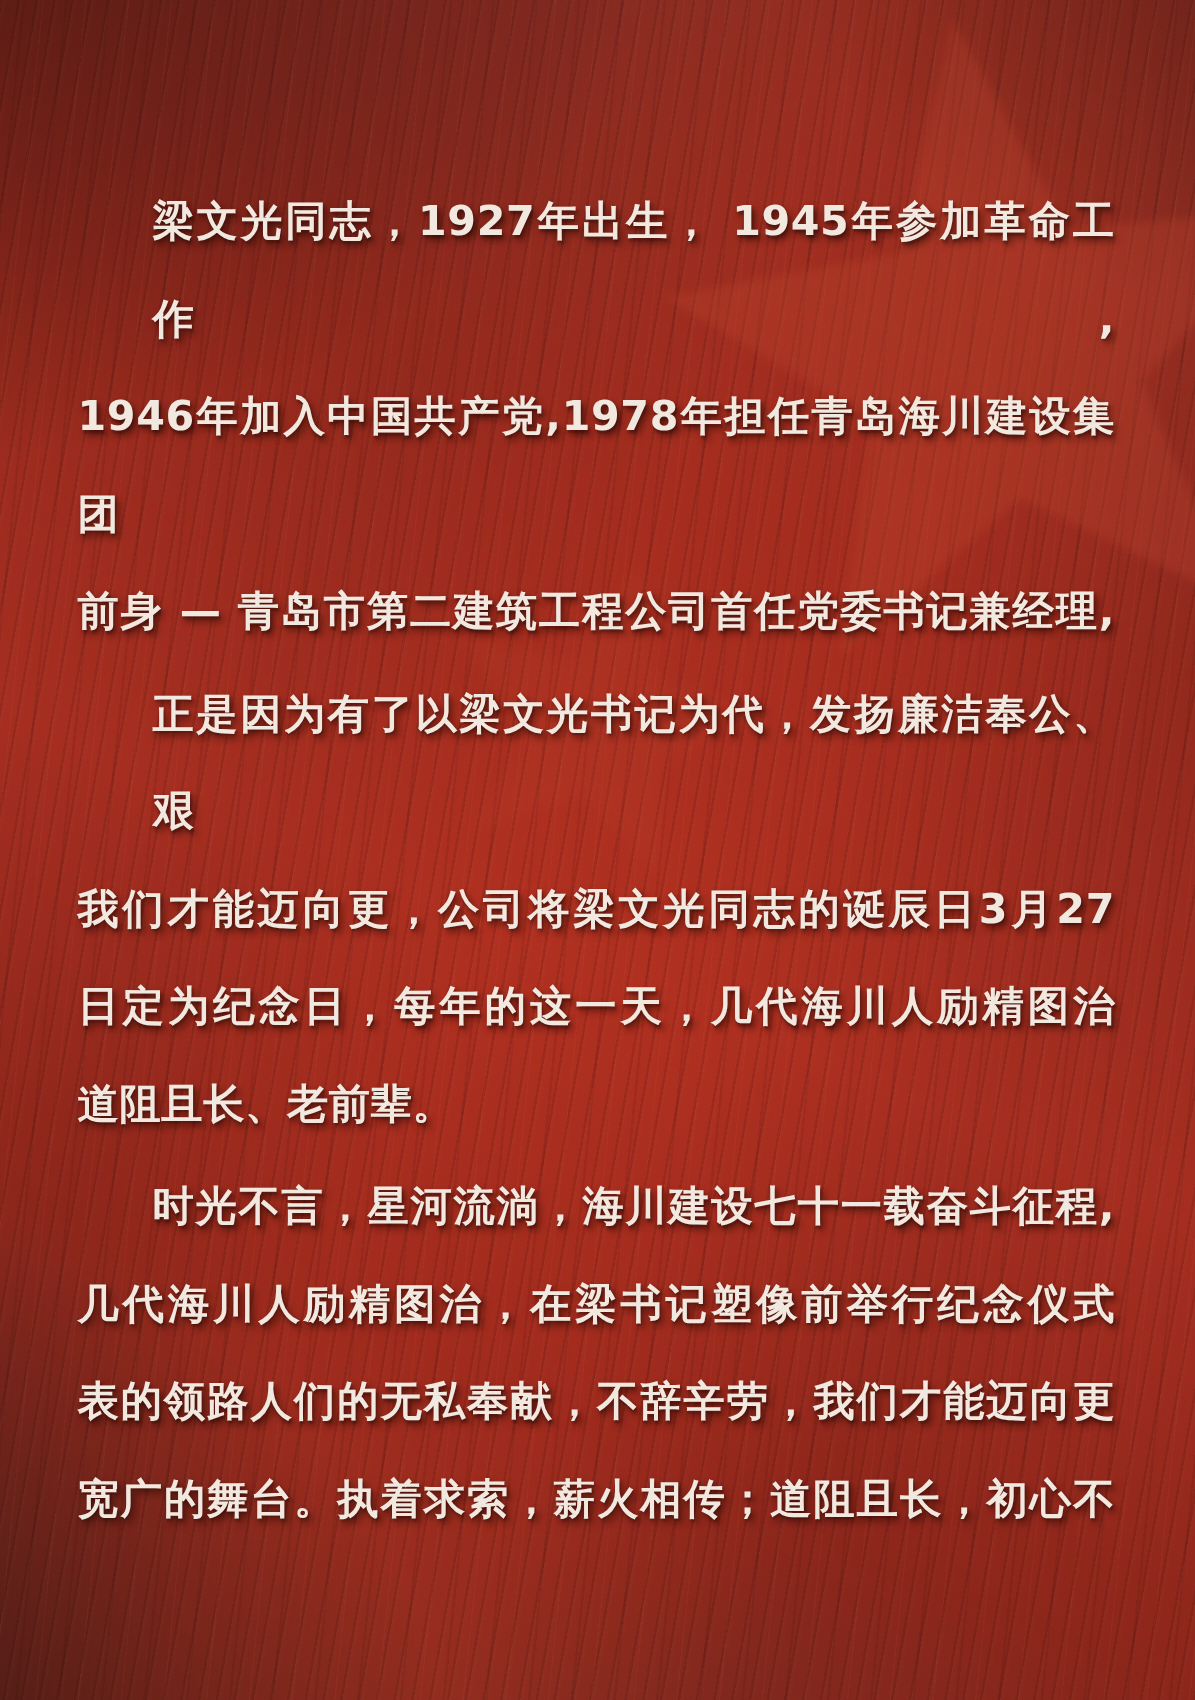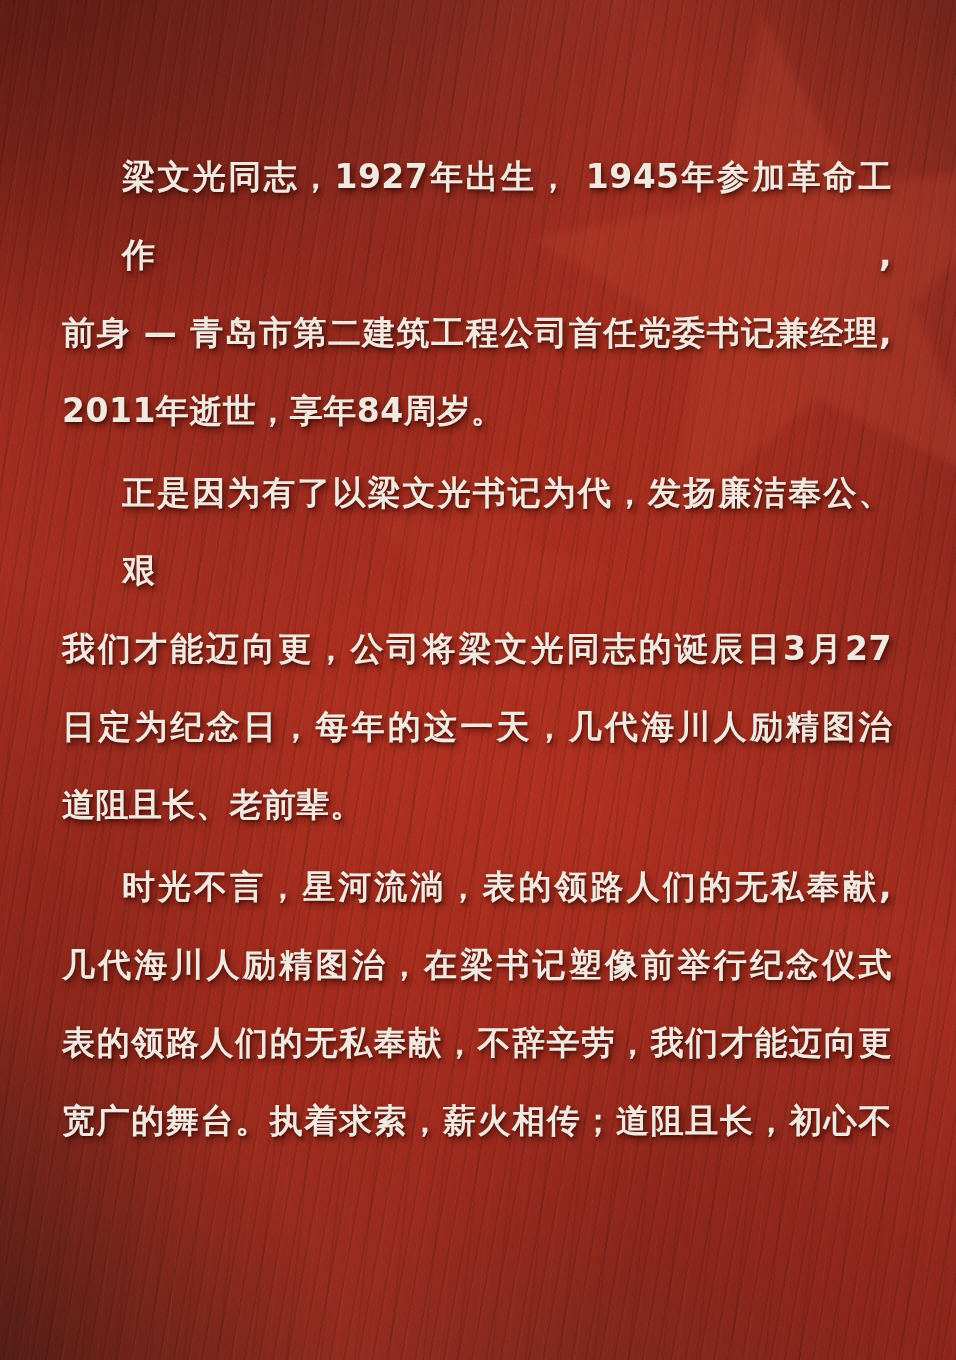--- a/index.html
+++ b/index.html
@@ -96,33 +96,33 @@
   </svg>
 
   <svg class="star star-small" viewBox="-1.1 -1.1 2.2 2.2" aria-hidden="true">
     <polygon points="0,-1 0.247,-0.34 0.951,-0.309 0.4,0.13 0.588,0.809 0,0.42 -0.588,0.809 -0.4,0.13 -0.951,-0.309 -0.247,-0.34"></polygon>
   </svg>
 
   <div class="content">
 
     <div class="para">
       <div class="line indent">梁文光同志，1927年出生， 1945年参加革命工作,</div>
+      <div class="line">1946年加入中国共产党,1978年担任青岛海川建设集团</div>
       <div class="line">前身 — 青岛市第二建筑工程公司首任党委书记兼经理,</div>
-      <div class="line end">2011年逝世，享年84周岁。</div>
     </div>
 
     <div class="para">
       <div class="line indent">正是因为有了以梁文光书记为代，发扬廉洁奉公、艰</div>
       <div class="line">我们才能迈向更，公司将梁文光同志的诞辰日3月27</div>
       <div class="line">日定为纪念日，每年的这一天，几代海川人励精图治</div>
       <div class="line end">道阻且长、老前辈。</div>
     </div>
 
     <div class="para">
-      <div class="line indent">时光不言，星河流淌，表的领路人们的无私奉献,</div>
+      <div class="line indent">时光不言，星河流淌，海川建设七十一载奋斗征程,</div>
       <div class="line">几代海川人励精图治，在梁书记塑像前举行纪念仪式</div>
       <div class="line">表的领路人们的无私奉献，不辞辛劳，我们才能迈向更</div>
       <div class="line">宽广的舞台。执着求索，薪火相传；道阻且长，初心不</div>
 
     </div>
 
   </div>
 </div>
 
 </body></html>

